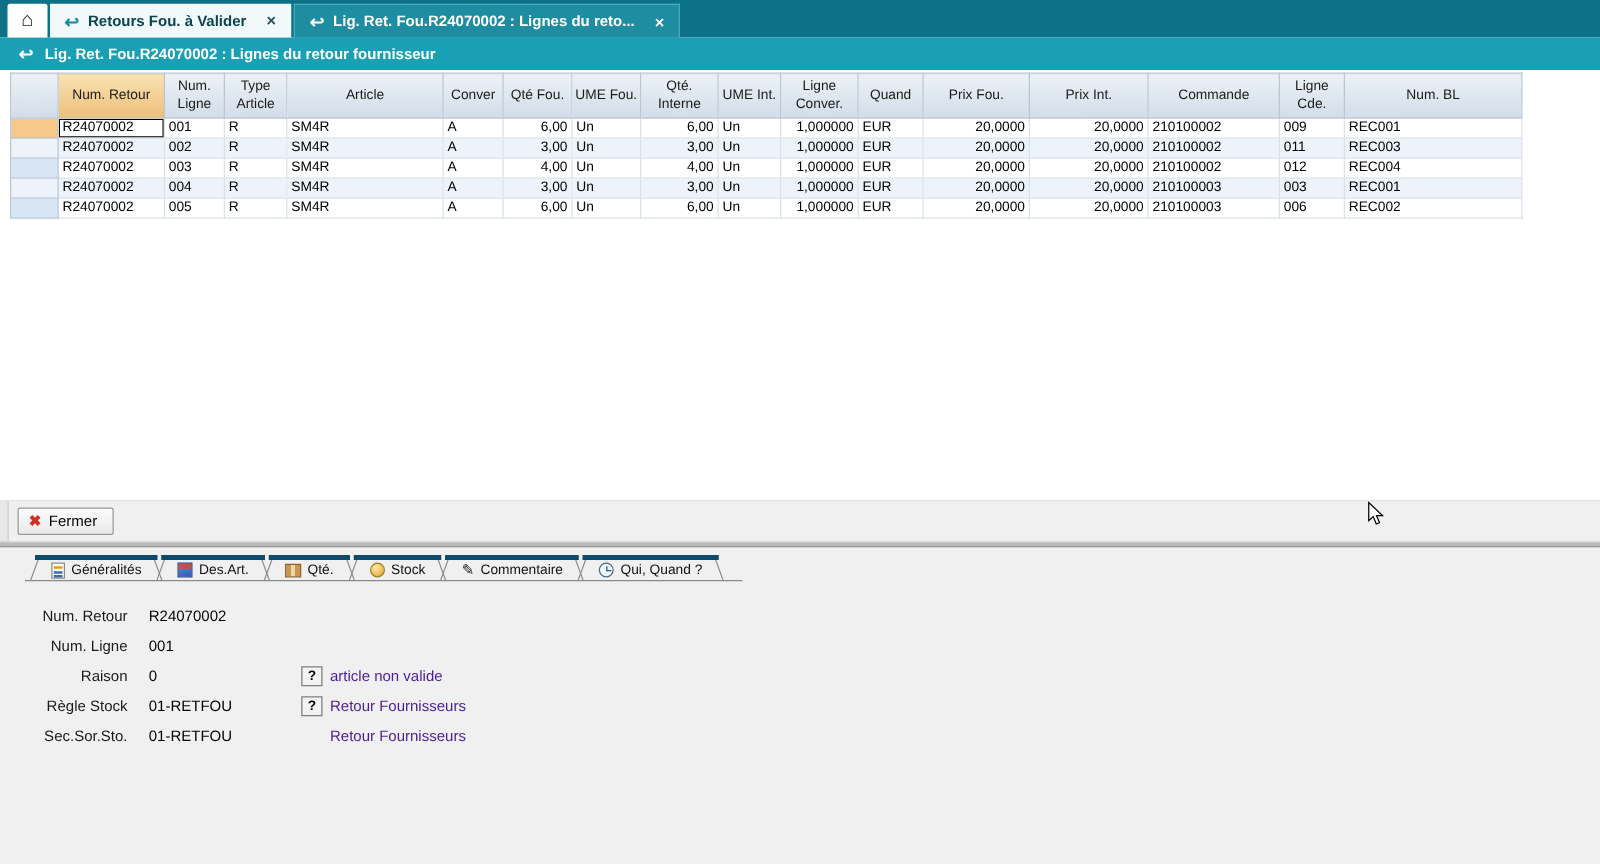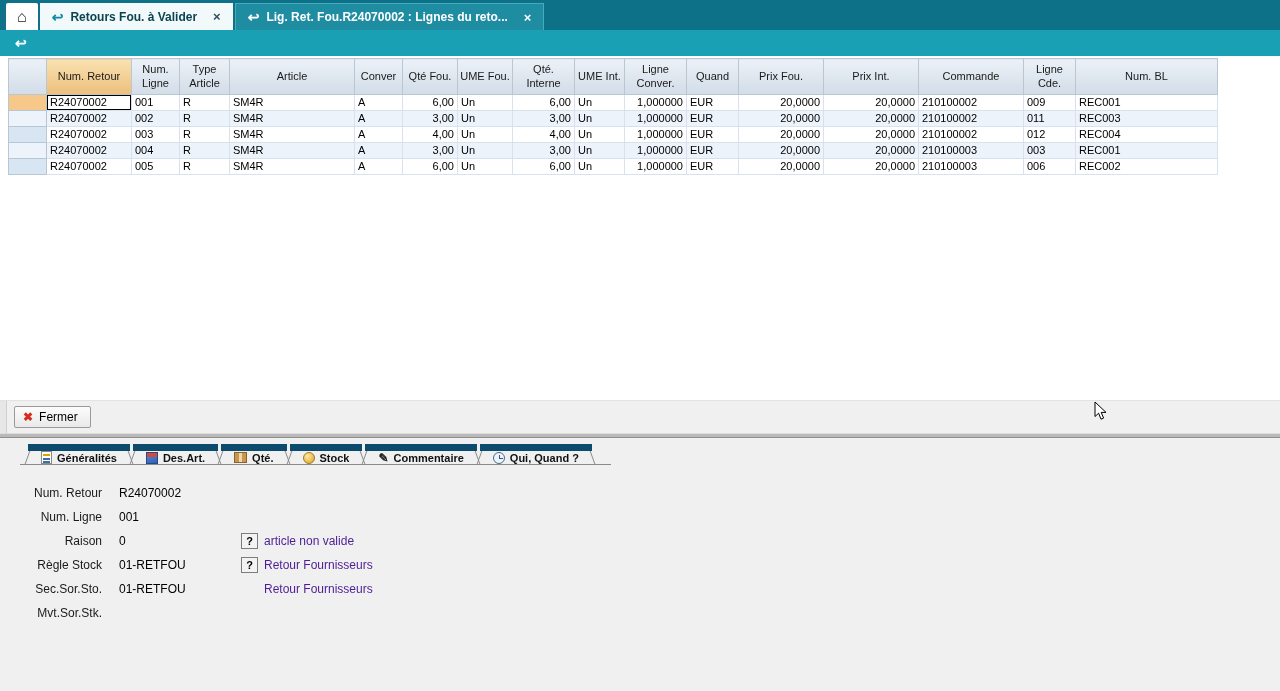--- a/index.html
+++ b/index.html
@@ -88,22 +88,21 @@
 
   
   .detail { position:absolute; top:438px; left:0; right:0; bottom:0; background:#f0f0f0; }
   .dtabs {
     display:inline-flex; margin:6px 0 0 20px; padding:0 16px 0 8px;
     border-bottom:1px solid #8a8a8a;
   }
   .dtab {
     position:relative; height:20px; display:flex; align-items:center; gap:5px;
     padding:0 13px; margin-right:3px; font-size:11px; color:#111;
-    border-top:7px solid #0c4a6e;
-    font-weight:bold;
+    border-top:4px solid #0c4a6e;
   }
   .dtab::before {
     content:""; position:absolute; left:-1px; top:0; height:100%; width:1px;
     background:#8a8a8a; transform:skewX(-20deg);
   }
   .dtab::after {
     content:""; position:absolute; right:-1px; top:0; height:100%; width:1px;
     background:#8a8a8a; transform:skewX(20deg);
   }
 
@@ -155,20 +154,21 @@
   </div>
   <div class="tab active">
     <span class="reply-glyph">↩</span>
     <span>Lig. Ret. Fou.R24070002 : Lignes du reto...</span>
     <span class="tab-close">×</span>
   </div>
 </div>
 
 <div class="titlebar">
   <span class="reply-glyph">↩</span>
+  <span>Lig. Ret. Fou.R24070002 : Lignes du retour fournisseur</span>
 </div>
 
 <div class="grid-area">
   <table class="grid">
       <colgroup>
         <col style="width: 38px;">
         <col style="width: 85px;">
         <col style="width: 48px;">
         <col style="width: 50px;">
         <col style="width: 125px;">
@@ -362,22 +362,18 @@
         <span class="flabel">Règle Stock</span>
         <span class="fvalue">01-RETFOU</span>
         <button class="helpbtn">?</button>
         <span class="fdesc">Retour Fournisseurs</span>
       </div>
       <div class="frow">
         <span class="flabel">Sec.Sor.Sto.</span>
         <span class="fvalue">01-RETFOU</span>
         <span class="fdesc no-help">Retour Fournisseurs</span>
       </div>
-      <div class="frow">
-        <span class="flabel">Mvt.Sor.Stk.</span>
-        <span class="fvalue"></span>
-      </div>
     </div>
 </div>
 
 <svg class="cursor-svg" width="14" height="20" viewBox="0 0 14 20">
   <path d="M1,1 L1,15.5 L4.6,12.2 L7,18.2 L9.6,17.1 L7.2,11.4 L12,11.4 Z" fill="#ffffff" stroke="#000000" stroke-width="1"></path>
 </svg>
 
 </body></html>

